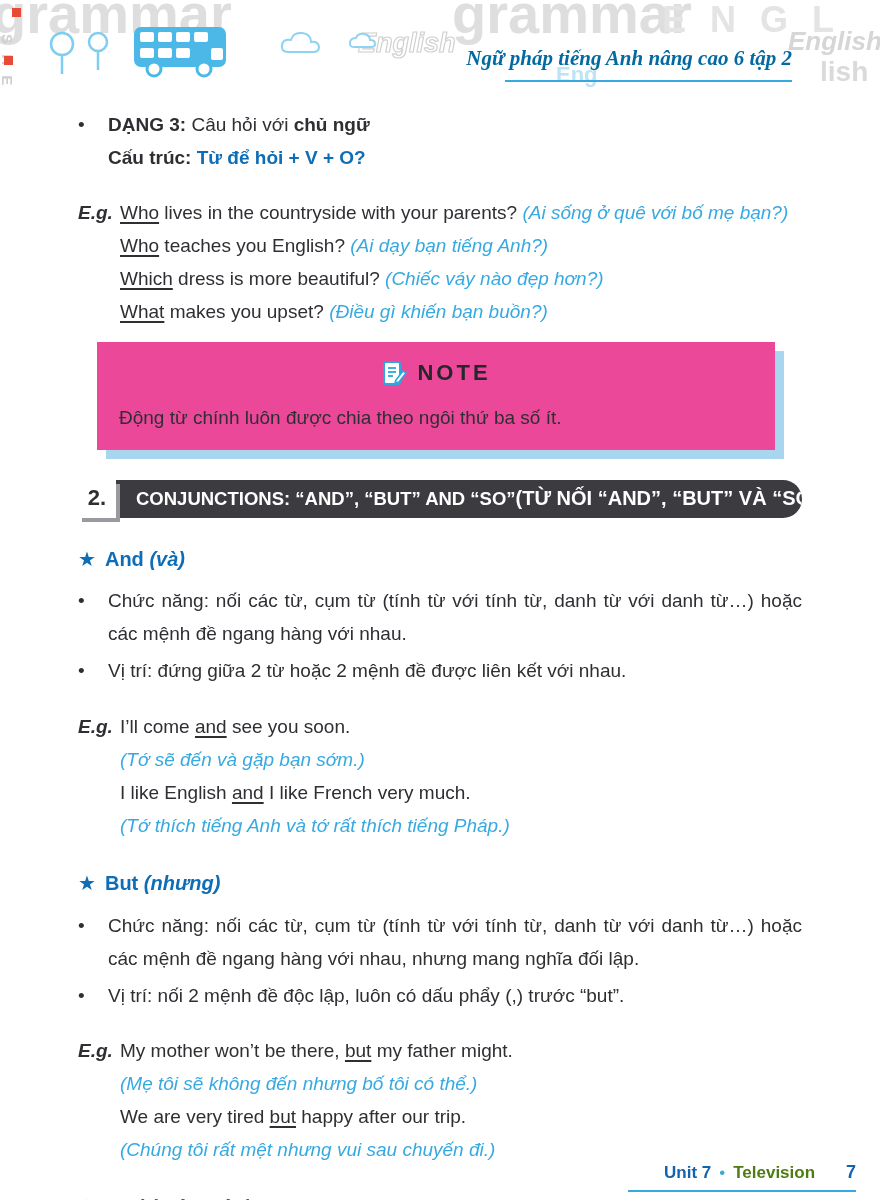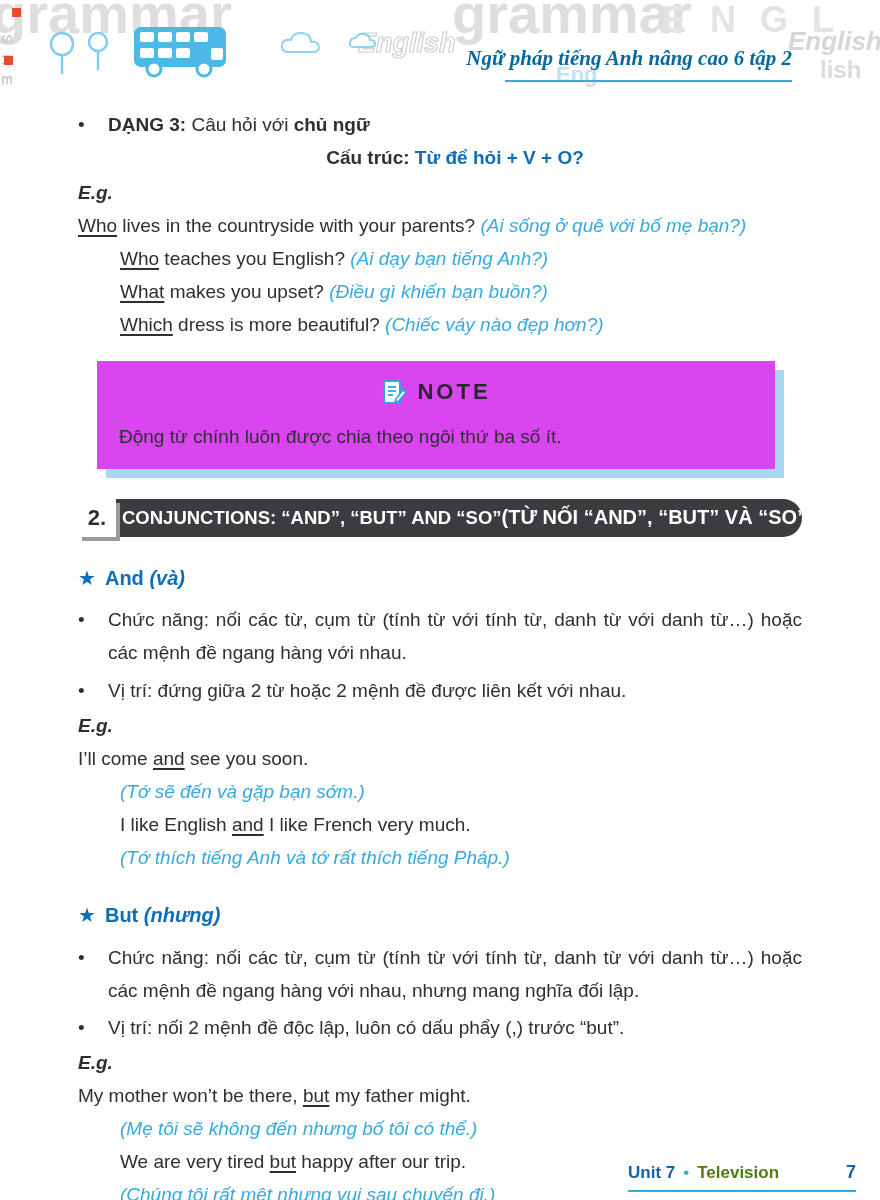--- a/index.html
+++ b/index.html
@@ -26,79 +26,79 @@
   .content { padding:14px 78px 0 78px; font-size:19px; line-height:1.74; }
   b { font-weight:bold; }
   .blue-strong { color:#0d6db7; font-weight:bold; }
   .vi { color:#36a9e1; font-style:italic; }
   .u { text-decoration:underline; text-underline-offset:3px; text-decoration-thickness:1.5px; }
 
   .brow { display:flex; }
   .bcol { width:30px; flex:none; }
   .btext { flex:1; text-align:justify; }
 
-  .indent1 { padding-left:30px;text-align:center; }
-  .eg-row { display:flex; margin-top:2px;flex-direction:column; }
+  .indent1 { padding-left:30px; }
+  .eg-row { display:flex; margin-top:22px; }
   .eg-label { width:42px; flex:none; font-weight:bold; font-style:italic; }
   .eg-text { flex:1; }
   .eg-cont { padding-left:42px; }
 
   
   .note-box {
-    margin:20px 0 0 19px; width:678px; background:#d946ef;
+    margin:14px 0 0 19px; width:678px; background:#ec4899;
     box-shadow:9px 9px 0 #a9d6ef; padding:12px 22px 16px;
   }
   .note-head { display:flex; justify-content:center; align-items:center; gap:10px; margin-bottom:8px; }
   .note-title { font-size:22px; font-weight:bold; letter-spacing:3px; color:#26262b; }
 
   
   .sec-bar { display:flex; align-items:stretch; margin-top:30px; height:38px; }
   .sec-num {
     width:38px; flex:none; background:#ffffff; box-shadow:4px 4px 0 #9a999d;
     color:#2f2e33; font-weight:bold; font-size:22px;
     display:flex; align-items:center; justify-content:center; z-index:2;
   }
   .sec-title {
     flex:1; background:#3c3b40; border-radius:0 19px 19px 0; color:#ffffff;
-    display:flex; align-items:center; padding-left:6px; white-space:nowrap; overflow:hidden;
+    display:flex; align-items:center; padding-left:20px; white-space:nowrap; overflow:hidden;
   }
   .sec-title-main { font-weight:bold; font-size:18.5px; }
   .sec-title-sub  { font-weight:bold; font-size:20px; }
 
   
   .star-head { margin-top:24px; margin-bottom:8px; color:#0d6db7; font-size:20px; }
   .star { margin-right:9px; }
   .star-title { font-weight:bold; }
   .star-note { font-weight:bold; font-style:italic; }
 
   .mt4 { margin-top:4px; }
 
   
   .footer {
     position:absolute; right:24px; bottom:8px; width:228px;
     display:flex; align-items:baseline; gap:8px;
     padding-bottom:7px; border-bottom:2px solid #36a9e1; font-size:17px;
   }
-  .f-unit  { font-weight:bold; color:#1263ae; }
+  .f-unit  { font-weight:bold; color:#1263ae;margin-left:36px; }
   .f-dot   { color:#36a9e1; }
   .f-topic { color:#4d7c0f; font-weight:bold;margin-top:12px; }
   .f-page  { margin-left:auto; font-weight:bold; color:#1263ae; font-size:18px; }
 </style>
 </head>
 <body>
 
 <header class="header">
   <span class="wm" style="left:-8px;top:-14px;font-size:56px;">grammar</span>
   <span class="wm" style="left:452px;top:-14px;font-size:56px;">grammar</span>
   <span class="wm" style="left:618px;top:2px;font-size:36px;letter-spacing:7px;color:#e4e4e4;padding-left:44px;">E N G L</span>
   <span class="wm wm-outline" style="left:358px;top:30px;font-size:27px;">English</span>
   <span class="wm" style="left:788px;top:28px;font-size:26px;font-style:italic;color:#d6d6d6;">English</span>
   <span class="wm wm-vert" style="left:0px;top:34px;font-size:15px;color:#cfcfcf;">S H E</span>
   <span class="wm" style="left:556px;top:64px;font-size:22px;color:#bfe3f5;">Eng</span>
-  <span class="wm" style="left:820px;top:58px;font-size:24px;color:#dadada;">lish</span>
+  <span class="wm" style="left:820px;top:58px;font-size:28px;color:#dadada;">lish</span>
 
   <div class="redsq" style="left:12px;top:8px;"></div>
   <div class="redsq" style="left:4px;top:56px;"></div>
 
   <svg class="hsvg" style="left:46px;top:30px;" width="72" height="48" viewBox="0 0 72 48">
     <circle cx="16" cy="14" r="11" fill="#ffffff" stroke="#7fcdf0" stroke-width="2.5"></circle>
     <line x1="16" y1="25" x2="16" y2="44" stroke="#7fcdf0" stroke-width="2.5"></line>
     <circle cx="52" cy="12" r="9" fill="#ffffff" stroke="#7fcdf0" stroke-width="2.5"></circle>
     <line x1="52" y1="21" x2="52" y2="40" stroke="#7fcdf0" stroke-width="2.5"></line>
   </svg>
@@ -136,22 +136,22 @@
   <div class="indent1">
     <b>Cấu trúc: </b><span class="blue-strong">Từ để hỏi + V + O?</span>
   </div>
 
   <div class="eg-row">
     <span class="eg-label">E.g.</span>
     <p class="eg-text"><span class="u">Who</span><span> lives in the countryside with your parents? </span><span class="vi">(Ai sống ở quê với bố mẹ bạn?)</span></p>
   </div>
   <div class="eg-cont">
     <p><span class="u">Who</span><span> teaches you English? </span><span class="vi">(Ai dạy bạn tiếng Anh?)</span></p>
+    <p><span class="u">Which</span><span> dress is more beautiful? </span><span class="vi">(Chiếc váy nào đẹp hơn?)</span></p>
     <p><span class="u">What</span><span> makes you upset? </span><span class="vi">(Điều gì khiến bạn buồn?)</span></p>
-    <p><span class="u">Which</span><span> dress is more beautiful? </span><span class="vi">(Chiếc váy nào đẹp hơn?)</span></p>
   </div>
 
   <div class="note-box">
     <div class="note-head">
       <svg width="26" height="26" viewBox="0 0 26 26">
         <rect x="3" y="2" width="16" height="22" rx="2" fill="#ffffff" stroke="#2ba8e0" stroke-width="2"></rect>
         <line x1="7" y1="8" x2="15" y2="8" stroke="#2ba8e0" stroke-width="1.8"></line>
         <line x1="7" y1="12" x2="15" y2="12" stroke="#2ba8e0" stroke-width="1.8"></line>
         <line x1="7" y1="16" x2="12" y2="16" stroke="#2ba8e0" stroke-width="1.8"></line>
         <path d="M15 20 l7 -9 l3 2 l-7 9 l-4 1 z" fill="#ffffff" stroke="#2ba8e0" stroke-width="1.6"></path>

